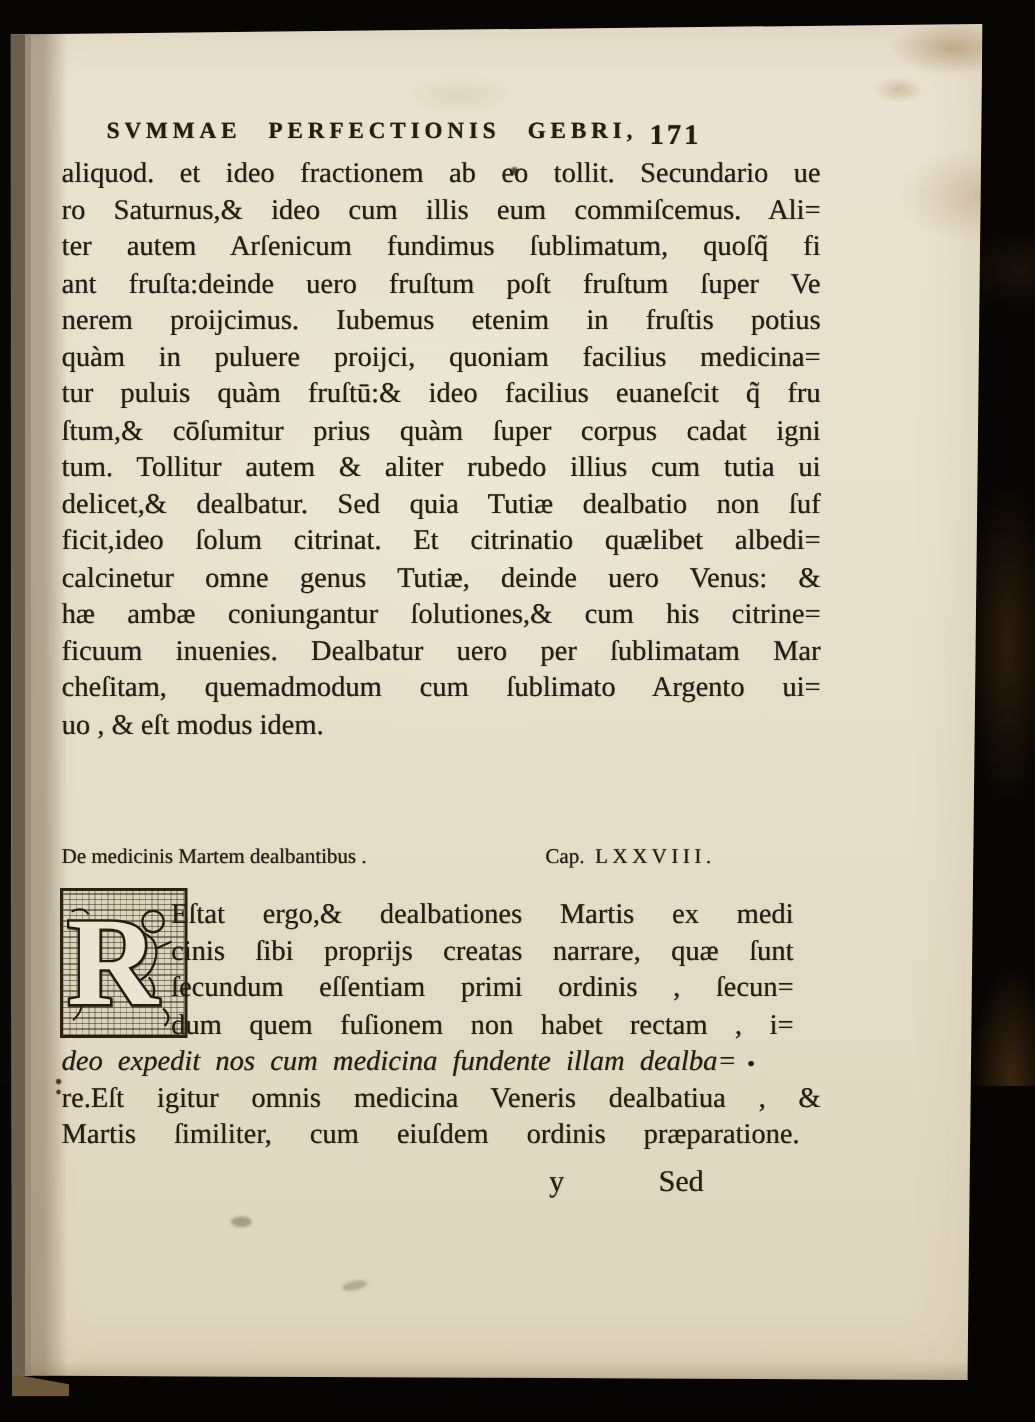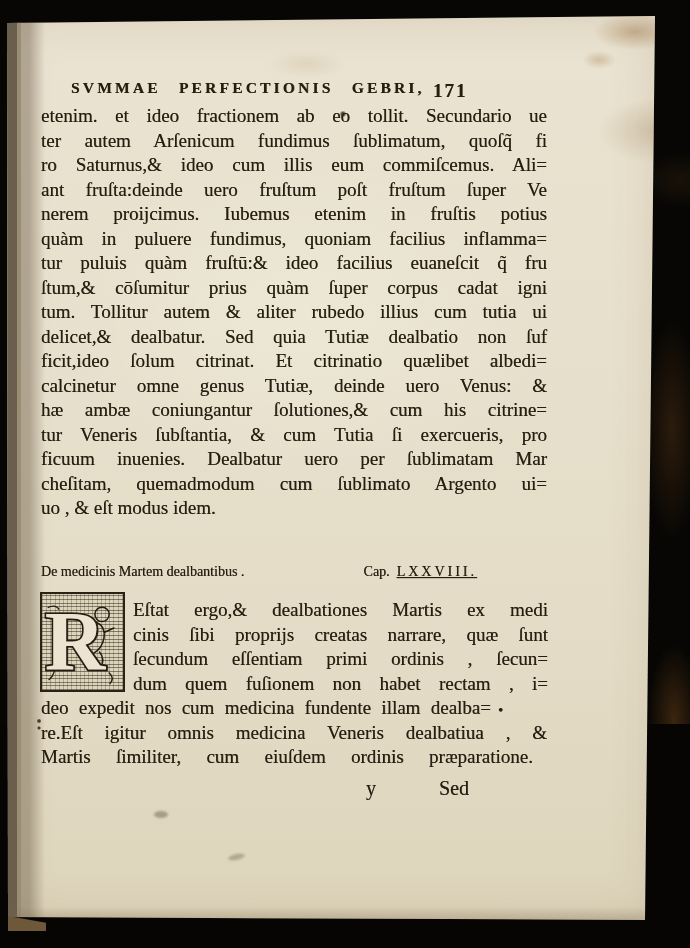--- a/index.html
+++ b/index.html
@@ -41,25 +41,25 @@
      text-shadow:0.3px 0.3px 0.6px rgba(40,28,12,.65);}
   .running-head{position:absolute;top:79px;left:0;width:506px;height:22px;font-size:15.5px;}
   .head-title{position:absolute;left:30px;top:0;font-weight:700;letter-spacing:3.2px;word-spacing:11px;}
   .page-number{position:absolute;left:392px;top:1px;font-size:19px;font-weight:600;letter-spacing:2px;}
   .para1{position:absolute;top:104px;left:0;width:506px;}
   .bline{height:24.5px;line-height:24.5px;font-size:19px;text-align:justify;text-align-last:justify;}
   .bline.natural{text-align:right;text-align-last:left;}
   .chapheading{position:absolute;top:560px;left:0;width:436px;display:flex;
      justify-content:space-between;font-size:14px;line-height:24px;}
   .chap-right{display:flex;gap:7px;justify-content:space-between;}
-  .chap-numeral{letter-spacing:3px;text-decoration:underline;}
+  .chap-numeral{letter-spacing:3px;}
   .para2{position:absolute;top:598px;left:0;width:506px;height:200px;}
-  .beside{position:absolute;left:92px;top:0;width:415px;}
+  .beside{position:absolute;left:73px;top:0;width:415px;}
   .fulllines{position:absolute;left:0;top:98px;width:506px;}
-  .w450{width:450px;}
+  .w450{width:450px;font-style:italic;}
   .w492{width:492px;}
   .margin-dot{position:absolute;left:457px;top:100px;height:24.5px;line-height:24.5px;font-size:15px;}
   
   .dropcap{position:absolute;left:-1px;top:-6px;width:85px;height:100px;box-sizing:border-box;
      border:2.5px solid #2b2114;
      background:
        repeating-linear-gradient(0deg, rgba(43,33,20,.5) 0 1px, rgba(0,0,0,0) 1px 3.6px),
        repeating-linear-gradient(90deg, rgba(43,33,20,.26) 0 1px, rgba(0,0,0,0) 1px 4.2px),
        #ddd4bc;}
   .dropcap svg{position:absolute;left:0;top:0;width:100%;height:100%;}
@@ -80,34 +80,33 @@
   <div class="wedge"></div>
 
   <div class="textblock">
 
     <div class="running-head">
       <span class="head-title">SVMMAE PERFECTIONIS GEBRI,</span>
       <span class="page-number">171</span>
     </div>
 
     <div class="para1">
-      <div class="bline">etenim. et ideo fractionem ab eo tollit. Secundario ue</div>
+      <div class="bline">aliquod. et ideo fractionem ab eo tollit. Secundario ue</div>
+      <div class="bline">ro Saturnus,&amp; ideo cum illis eum commiſcemus. Ali=</div>
       <div class="bline">ter autem Arſenicum fundimus ſublimatum, quoſq̃ fi</div>
-      <div class="bline">ro Saturnus,&amp; ideo cum illis eum commiſcemus. Ali=</div>
       <div class="bline">ant fruſta:deinde uero fruſtum poſt fruſtum ſuper Ve</div>
       <div class="bline">nerem proijcimus. Iubemus etenim in fruſtis potius</div>
-      <div class="bline">quàm in puluere fundimus, quoniam facilius inflamma=</div>
+      <div class="bline">quàm in puluere proijci, quoniam facilius medicina=</div>
       <div class="bline">tur puluis quàm fruſtū:&amp; ideo facilius euaneſcit q̃ fru</div>
       <div class="bline">ſtum,&amp; cōſumitur prius quàm ſuper corpus cadat igni</div>
       <div class="bline">tum. Tollitur autem &amp; aliter rubedo illius cum tutia ui</div>
       <div class="bline">delicet,&amp; dealbatur. Sed quia Tutiæ dealbatio non ſuf</div>
       <div class="bline">ficit,ideo ſolum citrinat. Et citrinatio quælibet albedi=</div>
       <div class="bline">calcinetur omne genus Tutiæ, deinde uero Venus: &amp;</div>
       <div class="bline">hæ ambæ coniungantur ſolutiones,&amp; cum his citrine=</div>
-      <div class="bline">tur Veneris ſubſtantia, &amp; cum Tutia ſi exercueris, pro</div>
       <div class="bline">ficuum inuenies. Dealbatur uero per ſublimatam Mar</div>
       <div class="bline">cheſitam, quemadmodum cum ſublimato Argento ui=</div>
       <div class="bline natural">uo , &amp; eſt modus idem.</div>
     </div>
 
     <div class="chapheading">
       <span>De medicinis Martem dealbantibus .</span>
       <span class="chap-right">
         <span>Cap.</span>
         <span class="chap-numeral">LXXVIII.</span>

